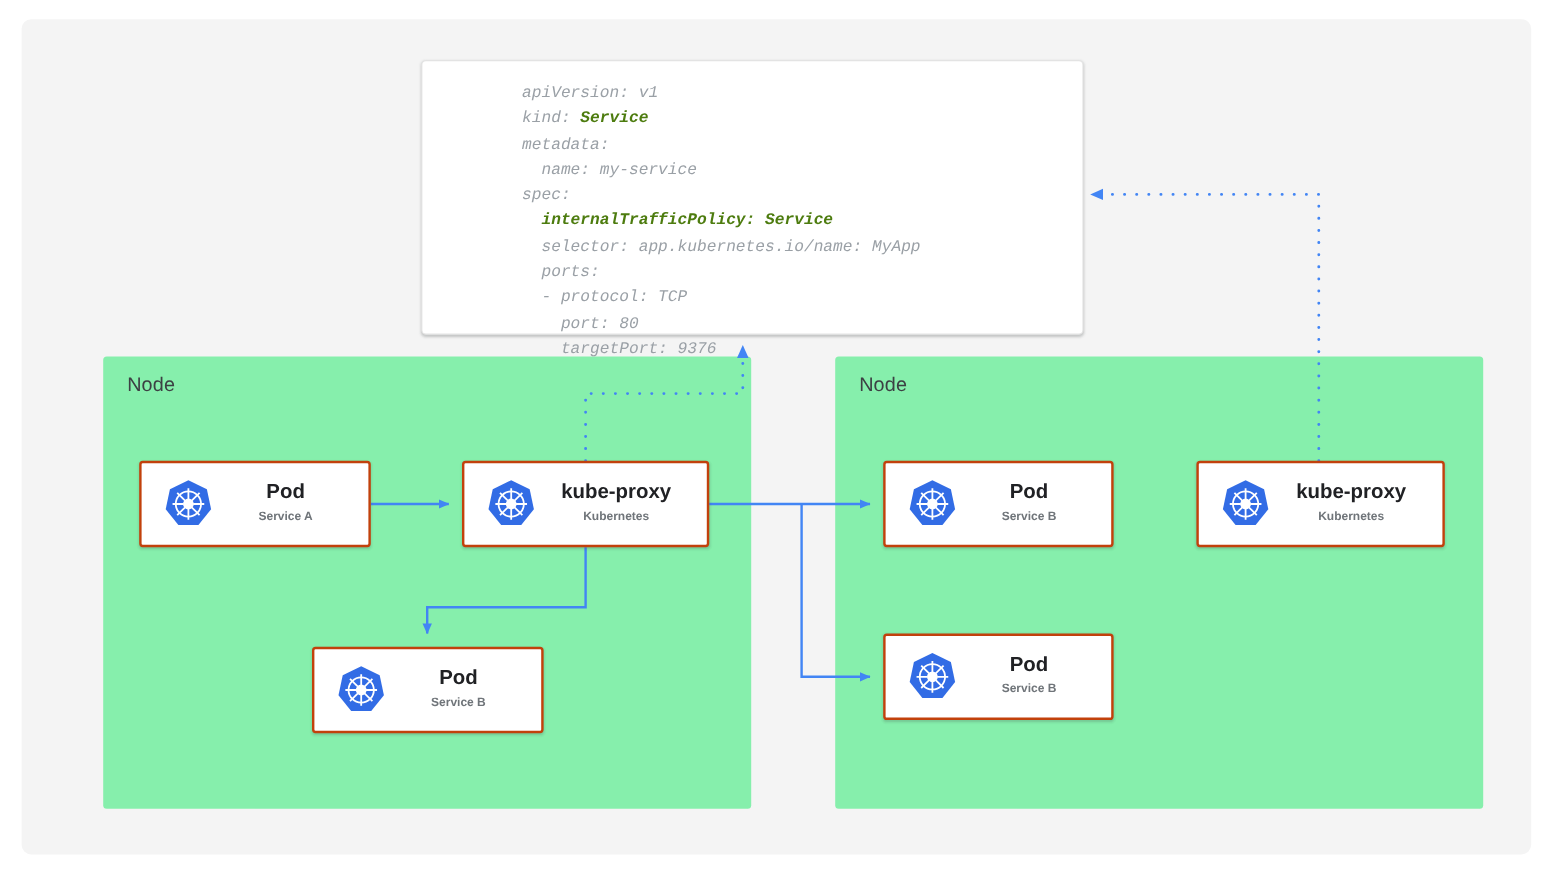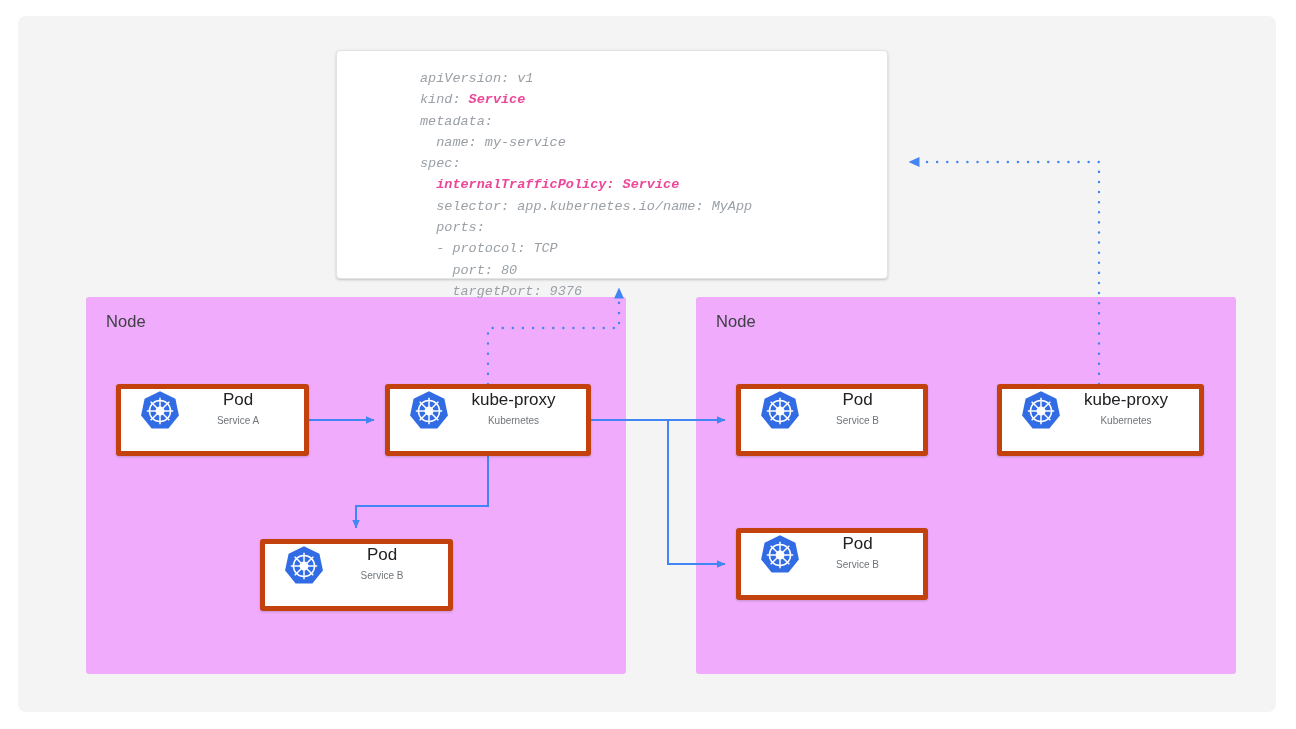--- a/index.html
+++ b/index.html
@@ -21,21 +21,21 @@
     top: 16px;
     width: 1258px;
     height: 696px;
     background: #f4f4f4;
     border-radius: 8px;
   }
 
   
   #yaml-card {
     position: absolute;
-    left: 318px;
+    left: 333px;
     top: 34px;
     width: 552px;
     height: 229px;
     background: #ffffff;
     border: 1px solid #e3e3e3;
     border-radius: 4px;
     box-shadow: 0 1px 2px rgba(60,64,67,0.18), 0 1px 3px rgba(60,64,67,0.10);
     box-sizing: border-box;
   }
   #yaml-code {
@@ -45,49 +45,51 @@
     margin: 0;
     font-family: "Liberation Mono", monospace;
     font-style: italic;
     font-size: 13.5px;
     line-height: 21.3px;
     color: #9aa0a6;
     white-space: pre;
   }
   #yaml-code .b {
     font-weight: bold;
-    color: #ec4899;
+    color: #4d7c0f;
   }
 
   
   .node-box {
     position: absolute;
-    background: #f0abfc;
+    background: #86efac;
     border-radius: 3px;
   }
   #node-left  { left: 68px;  top: 281px; width: 540px; height: 377px; }
   #node-right { left: 678px; top: 281px; width: 540px; height: 377px; }
   .node-label {
     position: absolute;
     left: 20px;
     top: 15px;
     font-size: 16.5px;
     color: #3c4043;
     letter-spacing: 0.1px;
   }
 
   
   .card {
     position: absolute;
     background: #ffffff;
-    border: 5px solid #c2410c;
+    border: 2px solid #c2410c;
     border-radius: 3px;
     box-shadow: 0 1px 2px rgba(60,64,67,0.16), 0 1px 3px rgba(60,64,67,0.08);
     box-sizing: border-box;
     display: flex;
+    align-items: center;
+    font-weight: bold;
   }
   .card .k8s-icon {
     flex: 0 0 auto;
     width: 44px;
     height: 44px;
     margin-left: 17px;
   }
   .card .card-text {
     flex: 1 1 auto;
     text-align: center;

